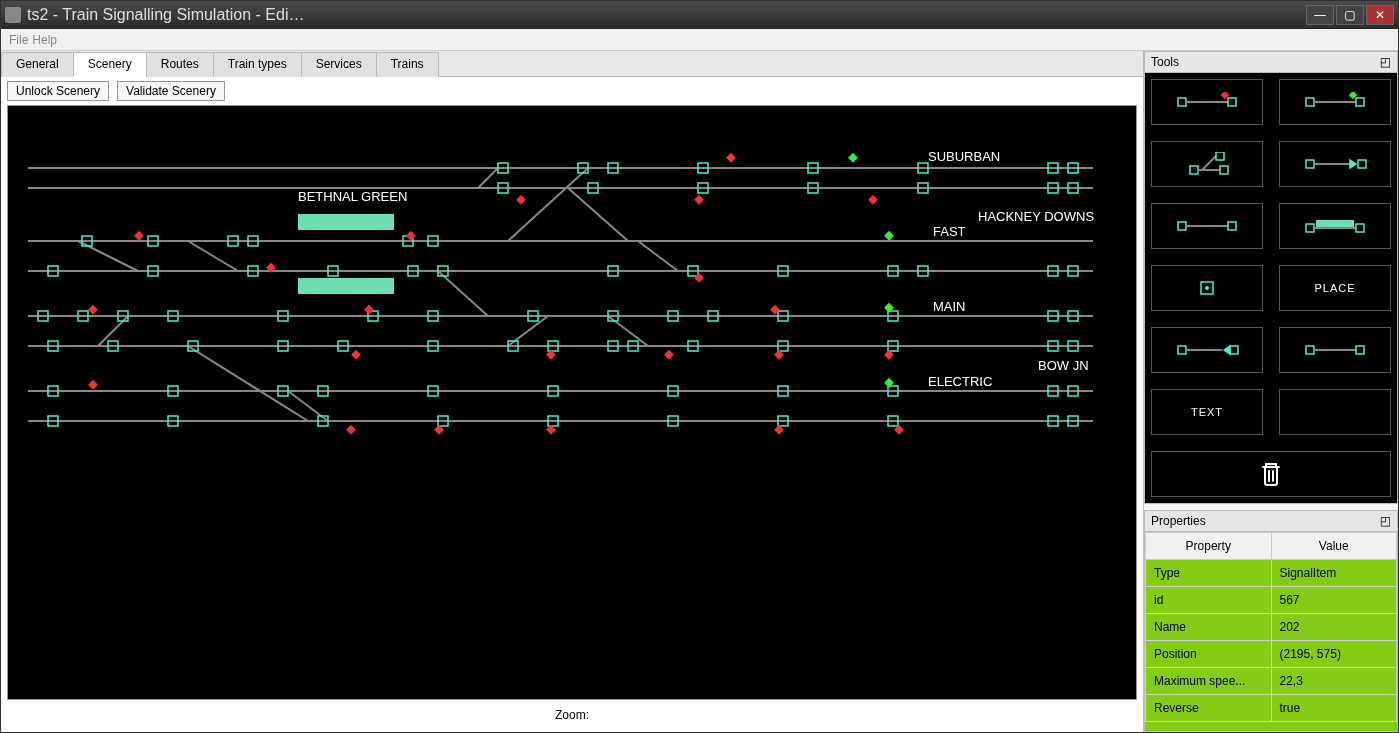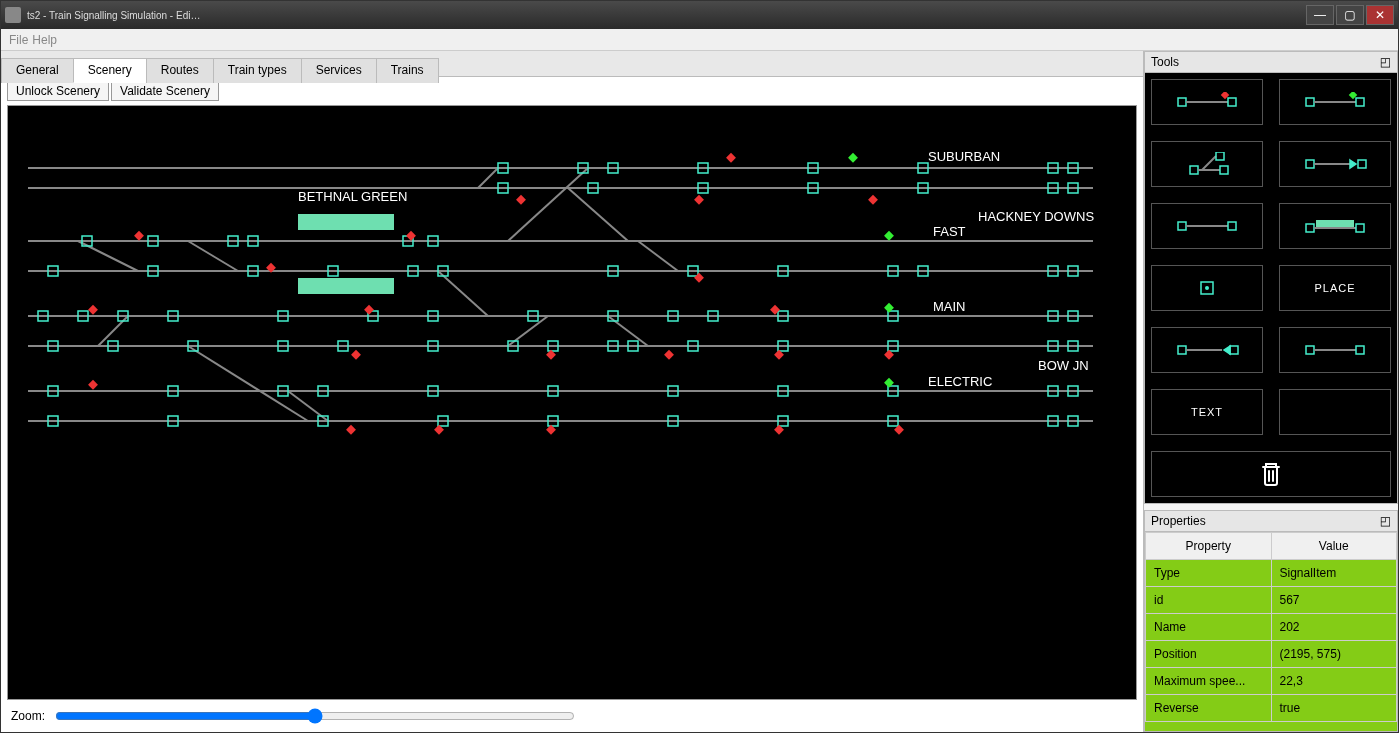--- a/index.html
+++ b/index.html
@@ -1,38 +1,38 @@
 <!DOCTYPE html>
 <html><head>
 <meta charset="utf-8">
 <style>
 * { box-sizing: border-box; margin: 0; padding: 0; }
 body { font-family: "Segoe UI", Tahoma, sans-serif; font-size: 12px; background: #000; overflow: hidden; width: 1399px; height: 733px; }
 .window { width: 1399px; height: 733px; background: #fff; display: flex; flex-direction: column; border: 1px solid #333; }
 .titlebar { height: 28px; background: linear-gradient(#4a4a4a, #2a2a2a); display: flex; align-items: center; padding: 0 4px; color: #ddd; }
 .titlebar .icon { width: 16px; height: 16px; background: #888; margin-right: 6px; border-radius: 2px; }
-.titlebar .title { flex: 1; font-size: 10px; }
+.titlebar .title { flex: 1; font-size: 16px; }
 .winbtns { display: flex; gap: 2px; }
 .winbtn { width: 28px; height: 20px; background: #444; border: 1px solid #666; display: flex; align-items: center; justify-content: center; color: #fff; cursor: pointer; }
 .winbtn.close { background: #a33; }
 .menubar { height: 22px; background: #f0f0f0; display: flex; align-items: center; padding: 0 8px; border-bottom: 1px solid #ccc; gap: 4px; color: #888; }
 .menubar span { cursor: pointer; }
 .content { flex: 1; display: flex; overflow: hidden; }
 .left { flex: 1; display: flex; flex-direction: column; border-right: 1px solid #bbb; }
 .tabs { height: 26px; background: #e8e8e8; display: flex; border-bottom: 1px solid #bbb; }
-.tab { padding: 4px 14px; border: 1px solid #bbb; border-bottom: none; background: #e0e0e0; margin-right: -1px; cursor: pointer; position: relative; top: 7px; }
+.tab { padding: 4px 14px; border: 1px solid #bbb; border-bottom: none; background: #e0e0e0; margin-right: -1px; cursor: pointer; position: relative; top: 1px; }
 .tab.active { background: #fff; border-bottom: 1px solid #fff; }
-.toolbar { padding: 4px 6px; display: flex; gap: 2px; background: #fff; }
+.toolbar { padding: 4px 6px; display: flex; gap: 8px; background: #fff; }
 .toolbar button { font-size: 12px; padding: 2px 8px; border: 1px solid #999; background: #f5f5f5; cursor: pointer; }
 .canvas-wrap { flex: 1; position: relative; margin: 0 6px; border: 1px solid #999; overflow: hidden; }
 .canvas-scroll { position: absolute; inset: 0; overflow: scroll; background: #000; }
 .canvas-scroll::-webkit-scrollbar { width: 16px; height: 16px; }
 .canvas-scroll::-webkit-scrollbar-track { background: #eee; }
 .canvas-scroll::-webkit-scrollbar-thumb { background: #bbb; border: 1px solid #888; }
-.zoom-row { height: 32px; display: flex; align-items: center; padding: 8px 10px; gap: 10px; }
+.zoom-row { height: 32px; display: flex; align-items: center; padding: 8px 10px; gap: 10px; flex-direction: column; }
 .zoom-row input[type=range] { flex: 0 0 520px; }
 .right { width: 254px; display: flex; flex-direction: column; background: #f4f4f4; }
 .panel-header { height: 22px; background: #e6e6e6; border: 1px solid #bbb; display: flex; align-items: center; padding: 0 6px; justify-content: space-between; font-size: 12px; }
 .tools-body { background: #000; padding: 6px; border: 1px solid #bbb; border-top: none; }
 .tool-grid { display: grid; grid-template-columns: 1fr 1fr; grid-auto-rows: 46px; gap: 16px; }
 .tool-cell { border: 1px solid #555; display: flex; align-items: center; justify-content: center; cursor: pointer; color: #fff; font-size: 11px; letter-spacing: 1px; }
 .tool-wide { grid-column: 1 / 3; }
 .props-body { border: 1px solid #bbb; border-top: none; background: #84cc16; flex: 1; overflow: auto; }
 .props-table { width: 100%; border-collapse: collapse; }
 .props-table th, .props-table td { border: 1px solid #ccc; padding: 6px 8px; text-align: left; font-size: 12px; font-weight: normal; }

